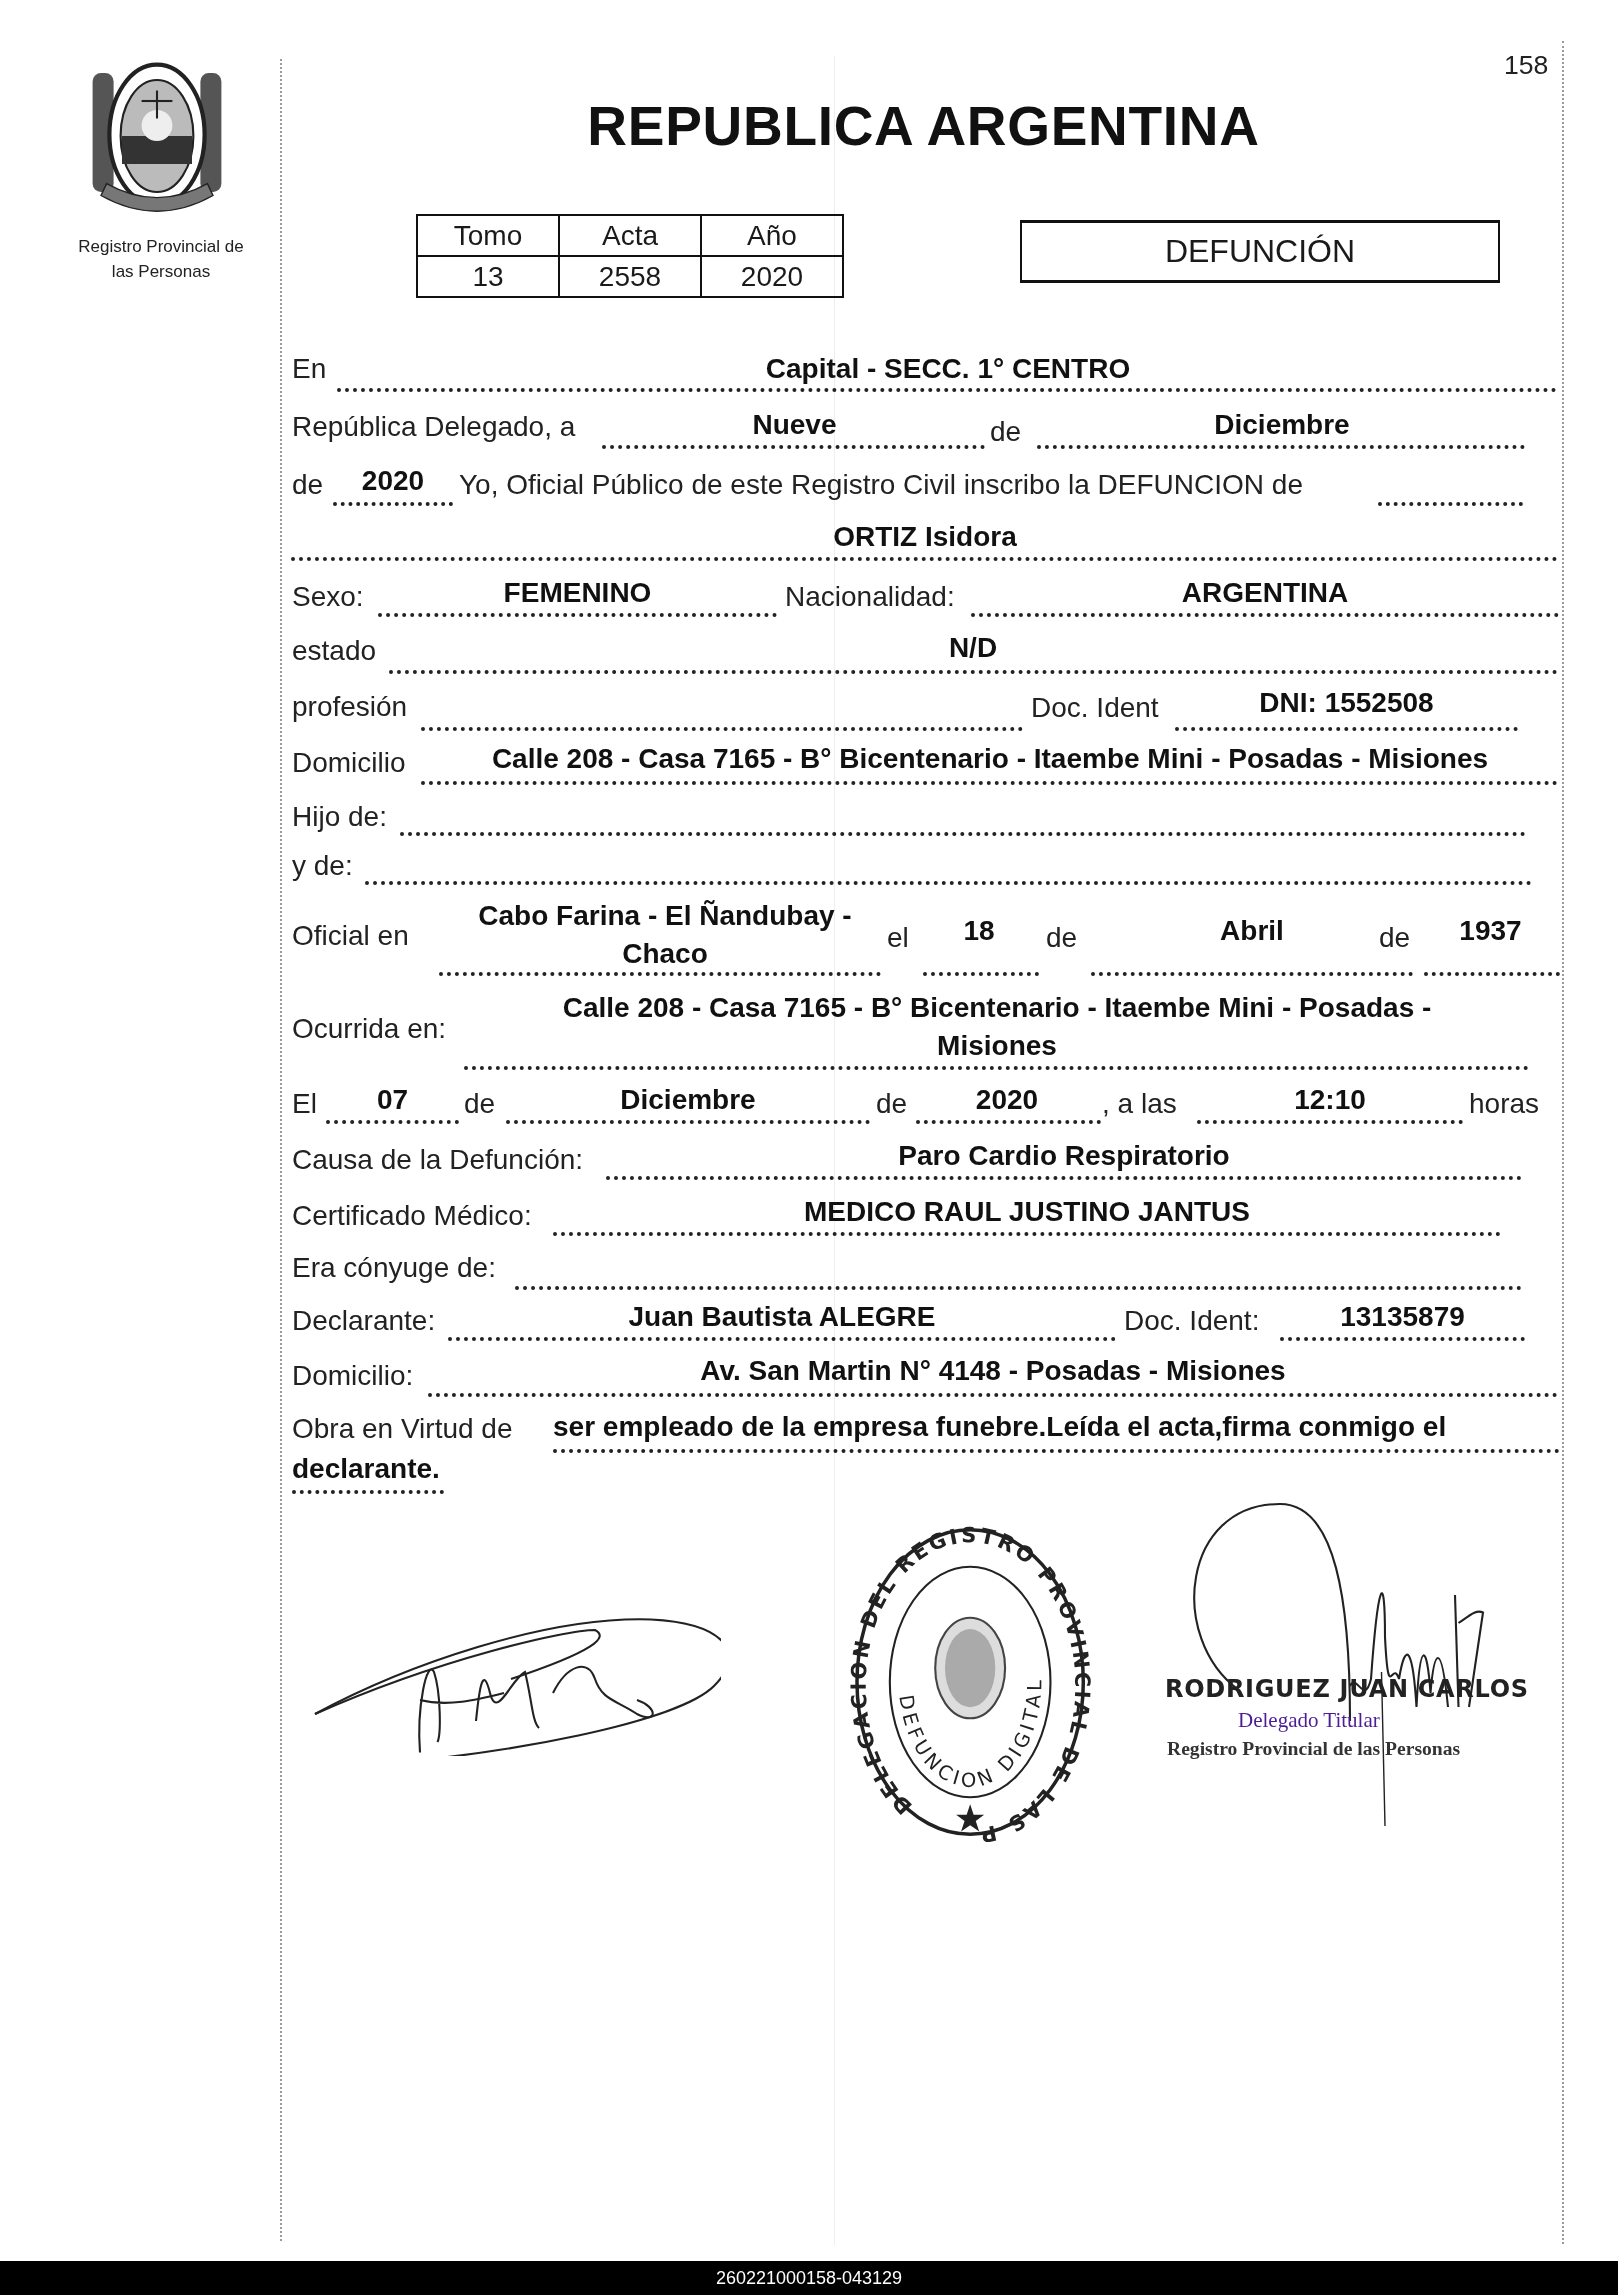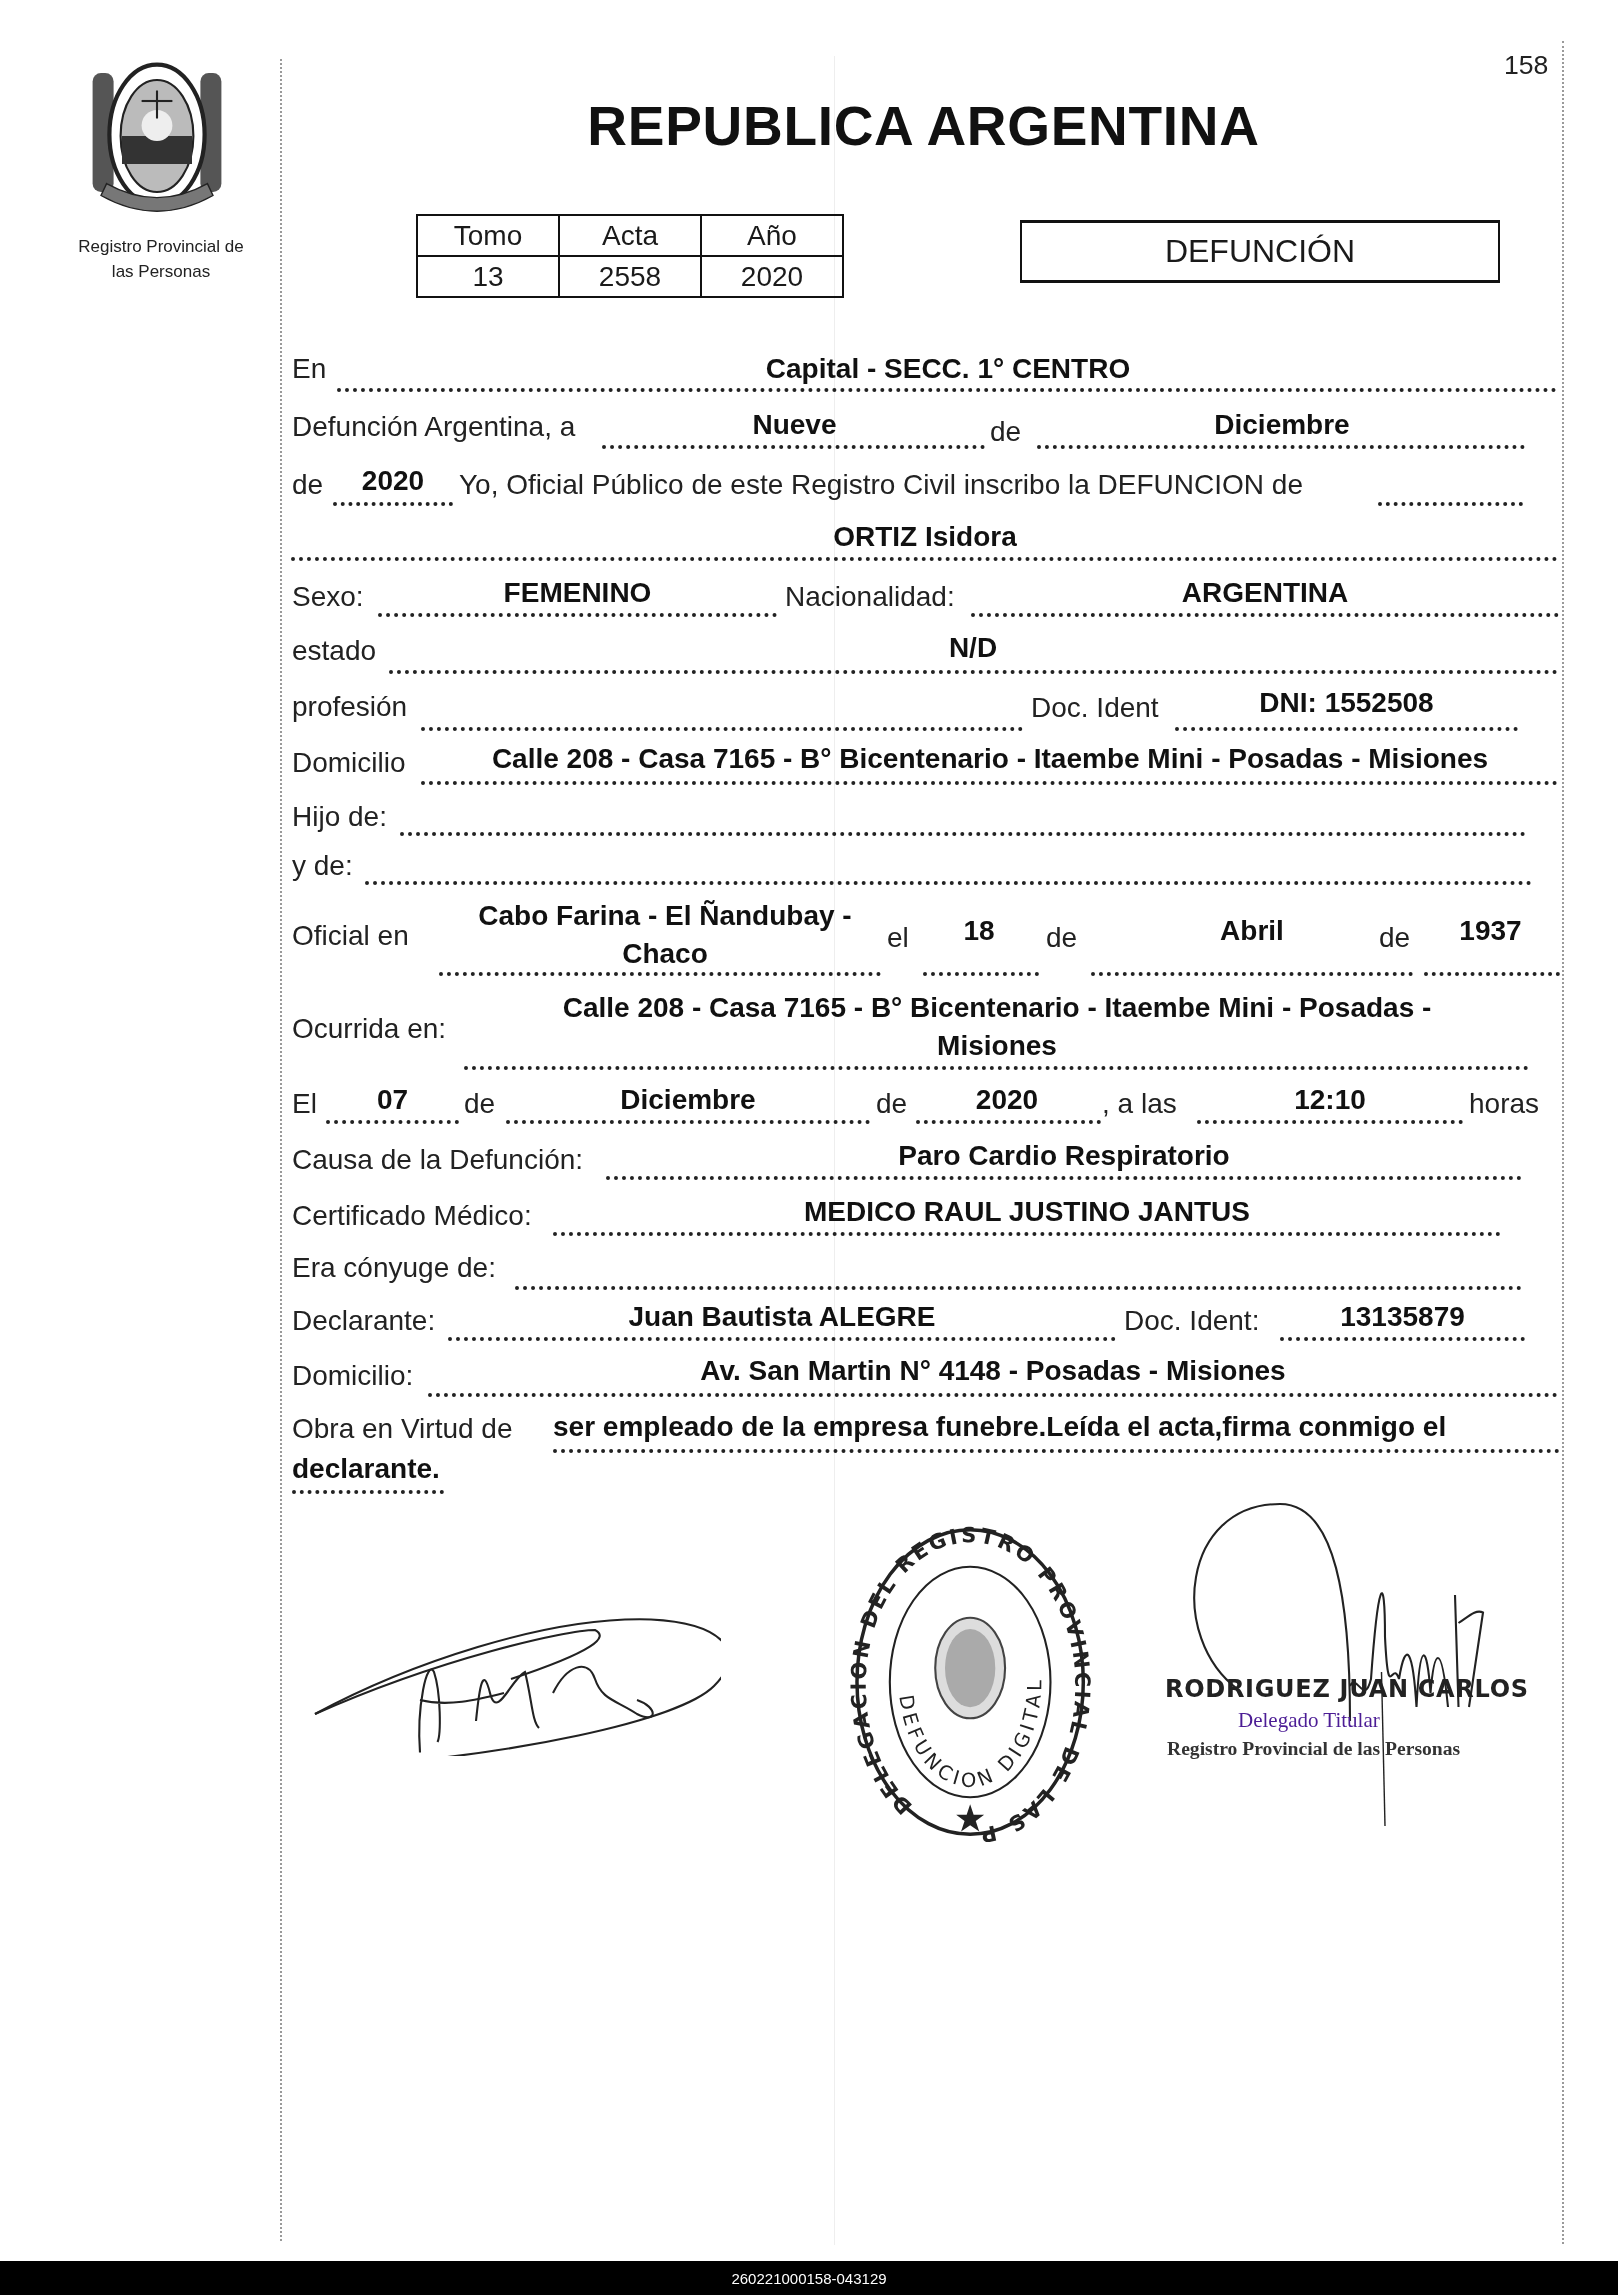--- a/index.html
+++ b/index.html
@@ -14,21 +14,21 @@
   .title { left:420px; top:94px; width:1007px; text-align:center; font-size:55px; font-weight:bold; letter-spacing:0.7px; color:#111; }
   table.tomo { position:absolute; left:416px; top:214px; border-collapse:collapse; }
   table.tomo td { border:2.1px solid #111; width:140px; height:39px; text-align:center; font-size:28px; padding:0; }
   .defuncion { left:1020px; top:220px; width:476px; height:57px; border:2.1px solid #111; border-top-width:3.5px; border-bottom-width:3.5px;
                text-align:center; font-size:32px; line-height:57px; }
   .lbl { position:absolute; font-size:28px; color:#222; white-space:nowrap; }
   .val { position:absolute; font-size:28px; font-weight:bold; color:#111; text-align:center; white-space:nowrap; }
   .val.wrap { white-space:normal; line-height:38px; }
   .dots { position:absolute; height:0; border-bottom:4.2px dotted #222; }
   .footer-bar { left:0; top:2261px; width:1618px; height:35px; background:#000; color:#fff; text-align:center;
-                font-size:15px; line-height:35px; }
+                font-size:18px; line-height:35px; }
   .stamp { left:850px; top:1521px; width:241px; height:322px; }
   .sig-right { left:1140px; top:1497px; width:392px; height:329px; }
   .sig-left { left:301px; top:1602px; width:420px; height:154px; }
   .official-name { left:1165px; top:1675px; font-size:24px; font-weight:bold; font-family:"DejaVu Sans", sans-serif; letter-spacing:0.7px; color:#222; }
   .official-role { left:1238px; top:1708px; font-size:21px; font-family:"Liberation Serif", serif; color:#4c1d95; }
   .official-org { left:1167px; top:1738px; font-size:19.6px; font-weight:bold; font-family:"Liberation Serif", serif; color:#333; }
 </style>
 </head>
 <body>
 
@@ -68,21 +68,21 @@
     <td>2020</td>
   </tr>
 </tbody>
   </table>
 <div class="abs defuncion">DEFUNCIÓN</div>
 
 <div class="lbl" style="left:292px; top:353px;">En</div>
 <div class="val" style="left:336px; top:353px; width:1224px;">Capital - SECC. 1° CENTRO</div>
 <div class="dots" style="left:337px; top:388px; width:1220px;"></div>
 
-<div class="lbl" style="left:292px; top:411px;">Defunción Argentina, a</div>
+<div class="lbl" style="left:292px; top:411px;">República Delegado, a</div>
 <div class="val" style="left:602px; top:409px; width:385px;">Nueve</div>
 <div class="dots" style="left:602px; top:445px; width:383px;"></div>
 <div class="lbl" style="left:990px; top:416px;">de</div>
 <div class="val" style="left:1037px; top:409px; width:490px;">Diciembre</div>
 <div class="dots" style="left:1037px; top:445px; width:488px;"></div>
 
 <div class="lbl" style="left:292px; top:469px;">de</div>
 <div class="val" style="left:332px; top:465px; width:122px;">2020</div>
 <div class="dots" style="left:333px; top:502px; width:120px;"></div>
 <div class="lbl" style="left:459px; top:469px;">Yo, Oficial Público de este Registro Civil inscribo la DEFUNCION de</div>

